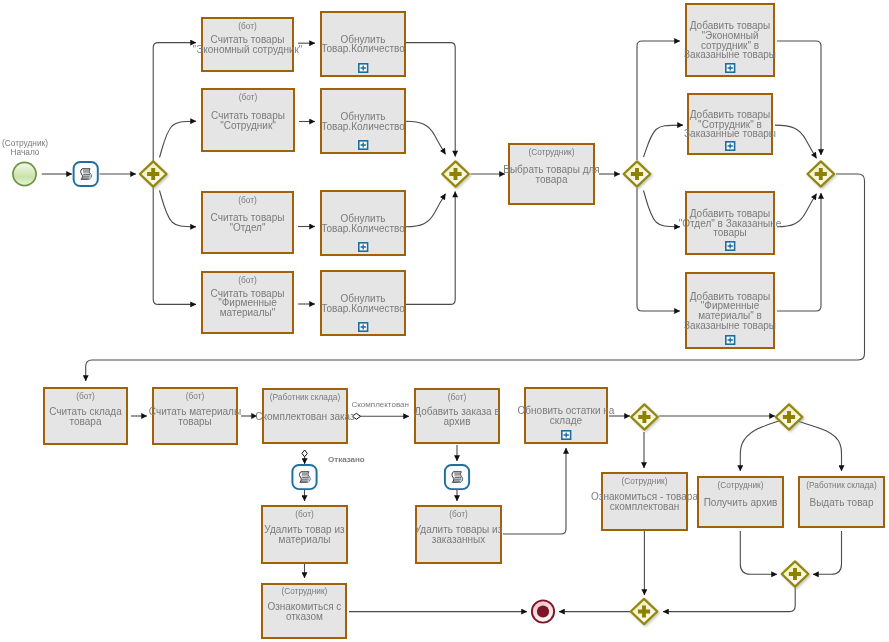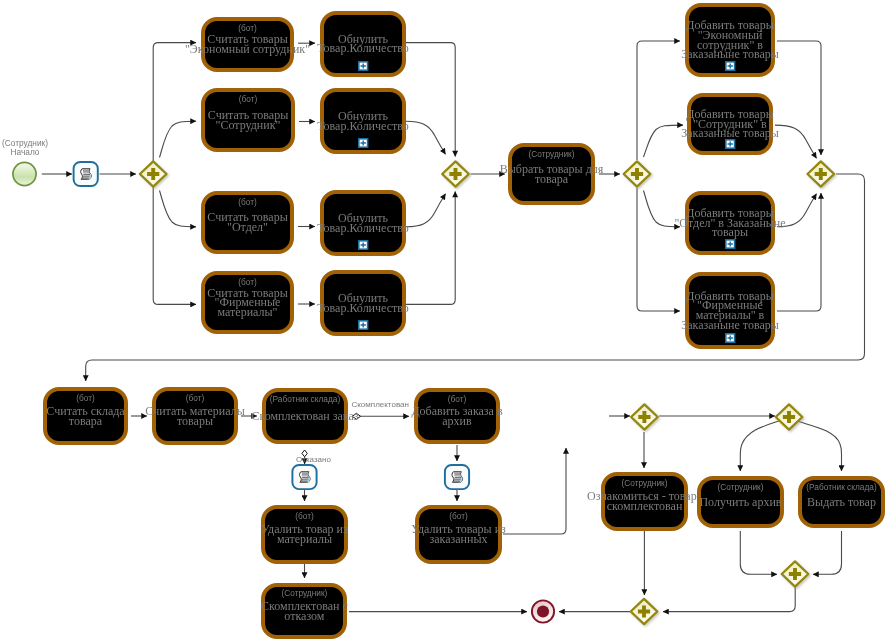--- a/index.html
+++ b/index.html
@@ -1,26 +1,26 @@
 <!DOCTYPE html>
 <html><head>
 <meta charset="utf-8">
 <title>BPMN Process</title>
 <style>
   html,body{margin:0;padding:0;background:#ffffff;}
   body{width:889px;height:642px;overflow:hidden;font-family:"Liberation Sans",sans-serif;}
   #stage{position:relative;width:889px;height:642px;}
   svg.layer{position:absolute;left:0;top:0;width:889px;height:642px;}
-  .task{position:absolute;box-sizing:border-box;border:4px solid #a16207;border-radius:16px;
-        background:#000000;}
+  .task{position:absolute;box-sizing:border-box;border:2px solid #a16207;border-radius:0;
+        background:#e5e5e5;}
   .task .role{position:absolute;left:-12px;right:-12px;top:1.7px;text-align:center;
         font-size:8.3px;color:#7b7b7b;line-height:11px;white-space:nowrap;}
   .task .nm{position:absolute;left:-12px;right:-12px;top:1.2px;bottom:0;display:flex;
         align-items:center;justify-content:center;text-align:center;
-        font-size:12px;color:#7b7b7b;line-height:9.7px;white-space:pre;font-family:Liberation Serif, serif;}
+        font-size:10px;color:#7b7b7b;line-height:9.7px;white-space:pre;}
   .flab{position:absolute;font-size:8px;color:#7b7b7b;white-space:nowrap;line-height:10px;}
   .evlab{position:absolute;font-size:8.3px;color:#7b7b7b;line-height:9.4px;text-align:center;}
 </style>
 </head>
 <body>
 <div id="stage">
   <svg class="layer" id="wires" viewBox="0 0 889 642" xmlns="http://www.w3.org/2000/svg">
     <defs>
       <marker id="arr" viewBox="0 0 10 10" refX="9.6" refY="5" markerWidth="6.4" markerHeight="6.0" orient="auto" markerUnits="userSpaceOnUse">
         <path d="M0,0 L10,5 L0,10 z" fill="#111111"></path>
@@ -275,28 +275,36 @@
   </div>
   <div class="task" style="left:262px;top:388px;width:86px;height:56px;">
     <div class="role">(Работник склада)</div>
     <div class="nm">Скомплектован заказ</div>
   </div>
   <div class="task" style="left:414px;top:388px;width:86px;height:56px;">
     <div class="role">(бот)</div>
     <div class="nm">Добавить заказа в
 архив</div>
   </div>
+  <div class="task" style="left:524px;top:387px;width:84px;height:57px;">
+    <div class="nm">Обновить остатки на
+складе</div>
+    <svg width="10.4" height="10" viewBox="0 0 10.4 10" style="position:absolute;left:50%;margin-left:-5.2px;bottom:2.2px;overflow:visible;">
+      <rect x="0.8" y="0.8" width="8.8" height="8.4" fill="#ffffff" stroke="#1C6E9E" stroke-width="1.6"></rect>
+      <path d="M4.5,2.6 L5.9,2.6 L5.9,4.3 L7.9,4.3 L7.9,5.7 L5.9,5.7 L5.9,7.4 L4.5,7.4 L4.5,5.7 L2.5,5.7 L2.5,4.3 L4.5,4.3 z" fill="#1C6E9E"></path>
+    </svg>
+  </div>
   <div class="task" style="left:261px;top:505px;width:87px;height:59px;">
     <div class="role">(бот)</div>
     <div class="nm">Удалить товар из
 материалы</div>
   </div>
   <div class="task" style="left:261.4px;top:582.7px;width:86px;height:56.6px;">
     <div class="role">(Сотрудник)</div>
-    <div class="nm">Скомплектован с
+    <div class="nm">Ознакомиться с
 отказом</div>
   </div>
   <div class="task" style="left:415px;top:505px;width:87px;height:59px;">
     <div class="role">(бот)</div>
     <div class="nm">Удалить товары из
 заказанных</div>
   </div>
   <div class="task" style="left:601px;top:472px;width:87px;height:59px;">
     <div class="role">(Сотрудник)</div>
     <div class="nm">Ознакомиться - товара
@@ -304,19 +312,19 @@
   </div>
   <div class="task" style="left:697px;top:476px;width:87px;height:52px;">
     <div class="role">(Сотрудник)</div>
     <div class="nm">Получить архив</div>
   </div>
   <div class="task" style="left:798px;top:476px;width:87px;height:52px;">
     <div class="role">(Работник склада)</div>
     <div class="nm">Выдать товар</div>
   </div>
   <div class="flab" style="left:351.5px;top:399.5px;">Скомплектован</div>
-  <div class="flab" style="left:296px;top:455px;">Отказано</div>
+  <div class="flab" style="left:328px;top:455px;font-weight:bold;">Отказано</div>
   <div class="evlab" style="left:-13px;top:138.6px;width:76px;">
     <div>(Сотрудник)</div>
     <div>Начало</div>
   </div>
   <div class="evlab" style="left:503px;top:617px;width:80px;margin-top:29px;">Окончание</div>
 </div>
 
 </body></html>

